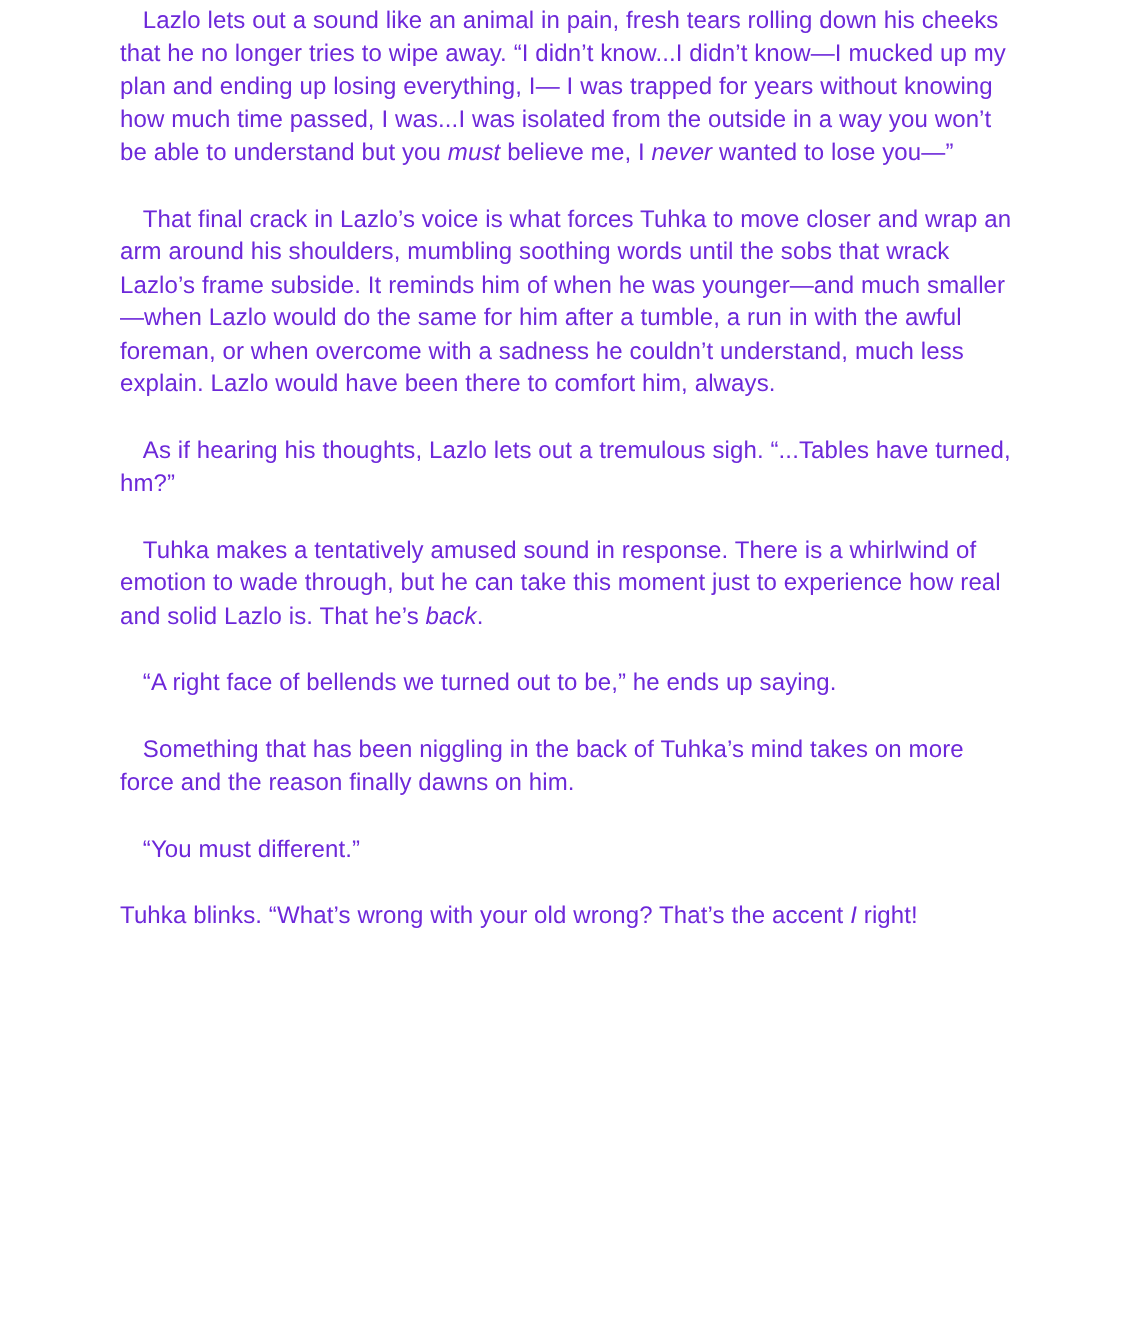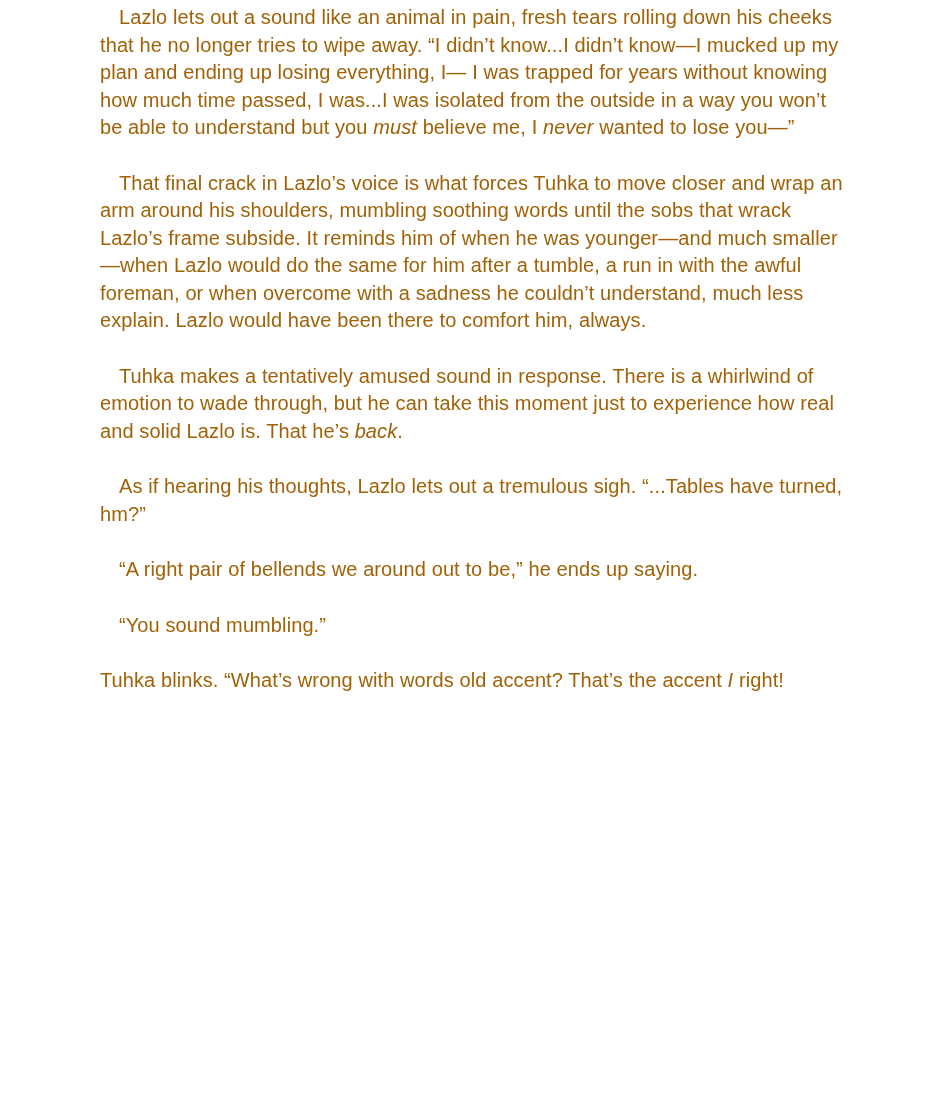--- a/index.html
+++ b/index.html
@@ -28,21 +28,22 @@
   main.story p.indent {
     text-indent: 19px;
   }
   main.story .em {
     font-style: italic;
   }
 </style>
 </head>
 <body style="background: rgb(255, 255, 255);">
 
-<main class="story" style="color: #a16207;">
+<main class="story" style="color: #6d28d9;">
     <p class="indent"><span>Lazlo lets out a sound like an animal in pain, fresh tears rolling down his cheeks that he no longer tries to wipe away. “I didn’t know...I didn’t know—I mucked up my plan and ending up losing everything, I— I was trapped for years without knowing how much time passed, I was...I was isolated from the outside in a way you won’t be able to understand but you </span><span class="em">must</span><span> believe me, I </span><span class="em">never</span><span> wanted to lose you—”</span></p>
     <p class="indent"><span>That final crack in Lazlo’s voice is what forces Tuhka to move closer and wrap an arm around his shoulders, mumbling soothing words until the sobs that wrack Lazlo’s frame subside. It reminds him of when he was younger—and much smaller—when Lazlo would do the same for him after a tumble, a run in with the awful foreman, or when overcome with a sadness he couldn’t understand, much less explain. Lazlo would have been there to comfort him, always.</span></p>
+    <p class="indent"><span>As if hearing his thoughts, Lazlo lets out a tremulous sigh. “...Tables have turned, hm?”</span></p>
     <p class="indent"><span>Tuhka makes a tentatively amused sound in response. There is a whirlwind of emotion to wade through, but he can take this moment just to experience how real and solid Lazlo is. That he’s </span><span class="em">back</span><span>.</span></p>
-    <p class="indent"><span>As if hearing his thoughts, Lazlo lets out a tremulous sigh. “...Tables have turned, hm?”</span></p>
-    <p class="indent"><span>“A right pair of bellends we around out to be,” he ends up saying.</span></p>
-    <p class="indent"><span>“You sound mumbling.”</span></p>
-    <p class=""><span>Tuhka blinks. “What’s wrong with words old accent? That’s the accent </span><span class="em">I</span><span> right!</span></p>
+    <p class="indent"><span>“A right face of bellends we turned out to be,” he ends up saying.</span></p>
+    <p class="indent"><span>Something that has been niggling in the back of Tuhka’s mind takes on more force and the reason finally dawns on him.</span></p>
+    <p class="indent"><span>“You must different.”</span></p>
+    <p class=""><span>Tuhka blinks. “What’s wrong with your old wrong? That’s the accent </span><span class="em">I</span><span> right!</span></p>
   </main>
 
 </body></html>

